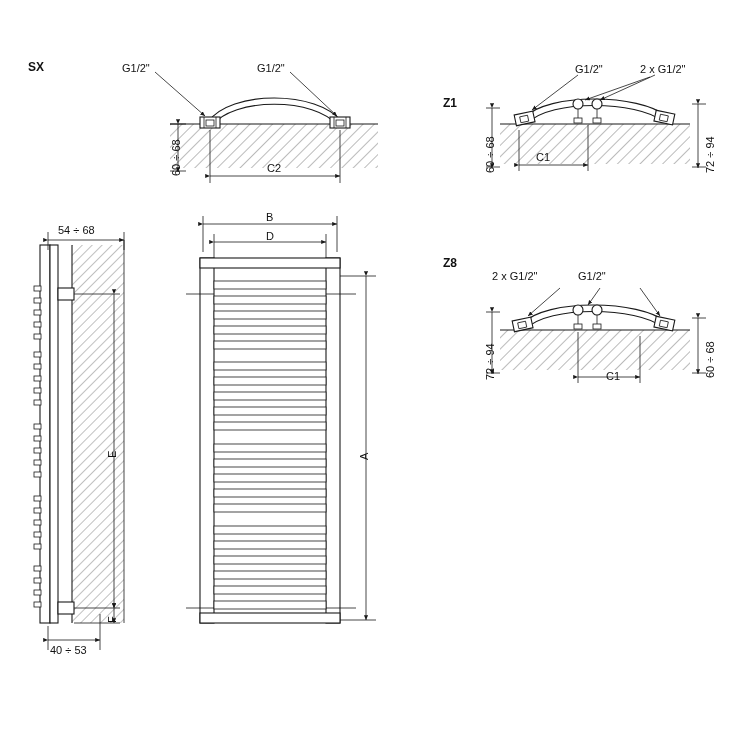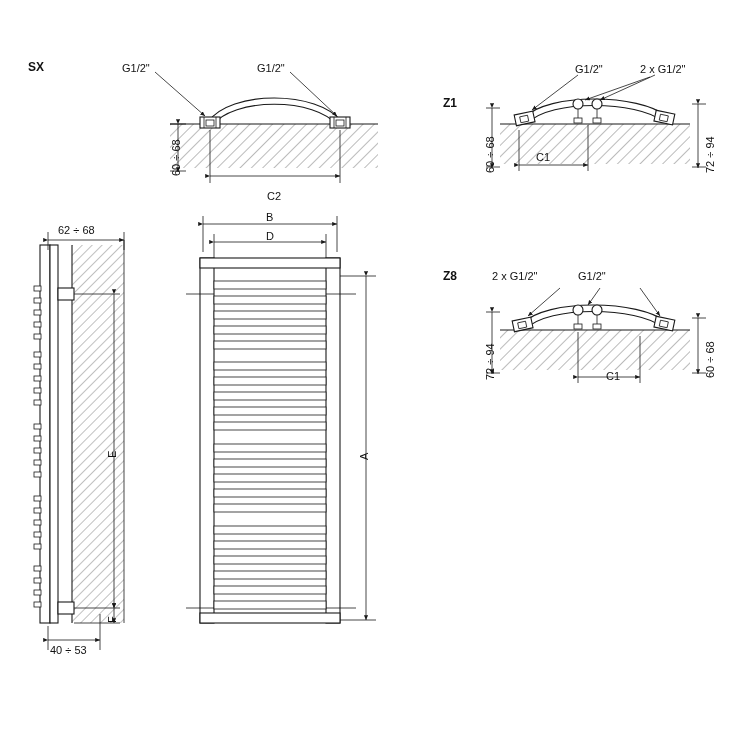--- a/index.html
+++ b/index.html
@@ -240,40 +240,40 @@
 
       <line class="ln thin" x1="366" y1="276" x2="366" y2="620" marker-start="url(#arrS)" marker-end="url(#arrS)"></line>
       <line class="ln thin" x1="340" y1="276" x2="376" y2="276"></line>
       <line class="ln thin" x1="340" y1="620" x2="376" y2="620"></line>
     </g>
 
   </svg>
 
   <div class="lbl bold" style="left:28px;top:60px;">SX</div>
   <div class="lbl bold" style="left:443px;top:60px;margin-top:36px;">Z1</div>
-  <div class="lbl bold" style="left:443px;top:269px;">Z8</div>
+  <div class="lbl bold" style="left:443px;top:256px;">Z8</div>
 
   <div class="lbl" style="left:122px;top:62px;">G1/2"</div>
   <div class="lbl" style="left:257px;top:62px;">G1/2"</div>
   <div class="lbl vert" style="left:170px;top:176px;">60 ÷ 68</div>
-  <div class="lbl" style="left:267px;top:162px;margin-top:28px;">C2</div>
+  <div class="lbl" style="left:267px;top:162px;">C2</div>
 
   <div class="lbl" style="left:575px;top:63px;">G1/2"</div>
   <div class="lbl" style="left:640px;top:63px;">2 x G1/2"</div>
   <div class="lbl vert" style="left:484px;top:173px;">60 ÷ 68</div>
   <div class="lbl vert" style="left:704px;top:173px;">72 ÷ 94</div>
   <div class="lbl" style="left:536px;top:151px;">C1</div>
 
   <div class="lbl" style="left:492px;top:270px;">2 x G1/2"</div>
   <div class="lbl" style="left:578px;top:270px;">G1/2"</div>
   <div class="lbl vert" style="left:484px;top:380px;">72 ÷ 94</div>
   <div class="lbl vert" style="left:704px;top:378px;">60 ÷ 68</div>
   <div class="lbl" style="left:606px;top:370px;">C1</div>
 
-  <div class="lbl" style="left:58px;top:224px;">62 ÷ 68</div>
+  <div class="lbl" style="left:58px;top:224px;">54 ÷ 68</div>
   <div class="lbl" style="left:50px;top:644px;">40 ÷ 53</div>
   <div class="lbl vert" style="left:106px;top:458px;">E</div>
   <div class="lbl vert" style="left:106px;top:623px;">F</div>
 
   <div class="lbl" style="left:266px;top:211px;">B</div>
   <div class="lbl" style="left:266px;top:230px;">D</div>
   <div class="lbl vert" style="left:358px;top:460px;">A</div>
 
 </div>
 

